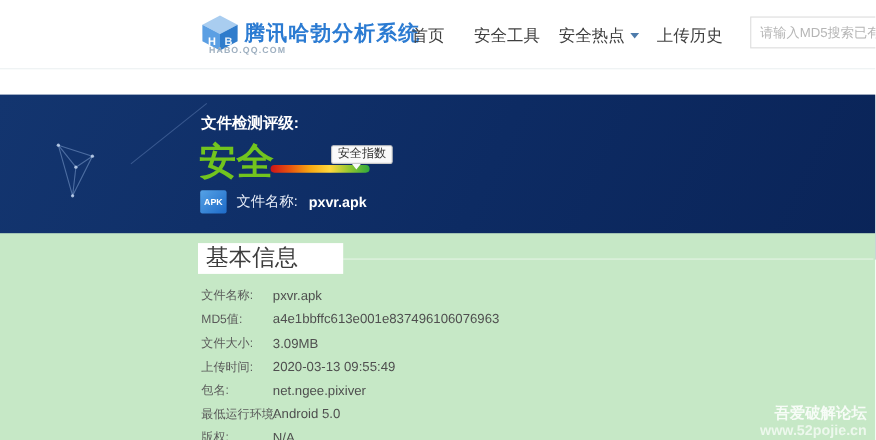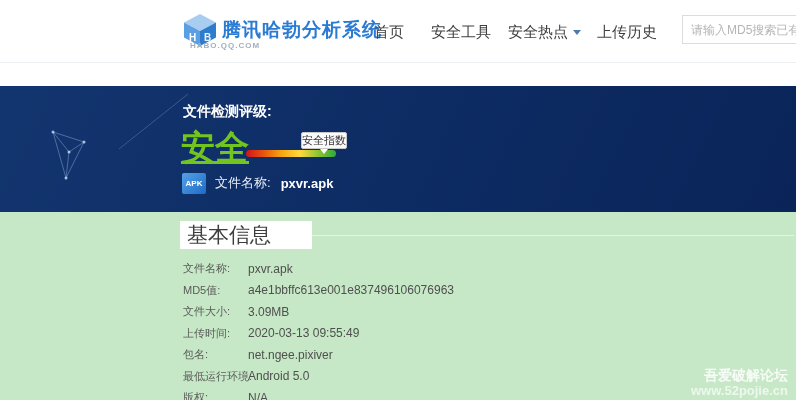--- a/index.html
+++ b/index.html
@@ -21,21 +21,21 @@
   .search-input::placeholder { color:#b5b5b5; }
   
   .banner { position:absolute; top:62px; left:0; width:796px; height:150px; overflow:hidden;
     background:linear-gradient(115deg,#13356f 0%,#0d2b63 55%,#0a2458 100%);margin-top:24px; }
   .deco { position:absolute; left:0; top:0; }
   .rating-label { position:absolute; left:183px; top:17px; color:#ffffff; font-size:14px; font-weight:bold; }
   .rating-value { position:absolute; left:181px; top:42px; font-size:34px; font-weight:bold; line-height:38px; color:#72c41e; }
   .index-bar { position:absolute; left:246px; top:64px; width:90px; height:7px; border-radius:4px;
     background:linear-gradient(to right,#cf1418,#e8560e,#f7a813,#ffd83d,#8fc630,#2fa83c); }
   .index-tooltip { position:absolute; left:301px; top:46px; background:#fafafa; border:1px solid #c9c9c9; border-radius:2px;
-    font-size:11px; line-height:13px; color:#333; padding:1px 0; white-space:nowrap; }
+    font-size:11px; line-height:13px; color:#333; padding:1px 5px; white-space:nowrap; }
   .tooltip-arrow { position:absolute; left:320px; top:63px; width:0; height:0;
     border-left:4px solid transparent; border-right:4px solid transparent; border-top:5px solid #fafafa; }
   .file-row { position:absolute; left:182px; top:86px; height:22px; display:flex; align-items:center; }
   .apk-icon { width:24px; height:21px; border-radius:2px; background:linear-gradient(135deg,#55a2e6,#1e6bc8);
     color:#fff; font-size:8px; font-weight:bold; display:flex; align-items:center; justify-content:center; }
   .file-label { color:#e8eef8; font-size:13px; margin-left:9px; }
   .file-name { color:#ffffff; font-size:13px; font-weight:bold; margin-left:10px; }
   
   .info-section { position:absolute; top:212px; left:0; width:796px; height:188px; background:#c6e8c6; }
   .heading-bg { position:absolute; left:180px; top:9px; width:132px; height:28px; background:#ffffff; }
@@ -96,21 +96,21 @@
       </g>
       <g fill="rgba(205,222,246,0.8)">
         <circle cx="53" cy="46" r="1.5"></circle>
           <circle cx="84" cy="56" r="1.5"></circle>
         <circle cx="66" cy="92" r="1.5"></circle>
           <circle cx="69" cy="66" r="1.5"></circle>
       </g>
     </svg>
 
     <div class="rating-label">文件检测评级:</div>
-    <div class="rating-value" style="color: rgb(114, 196, 30); text-decoration: underline;">安全</div>
+    <div class="rating-value" style="color: rgb(114, 196, 30);">安全</div>
     <div class="index-bar" style="background: linear-gradient(to right, rgb(207, 20, 24), rgb(232, 86, 14), rgb(247, 168, 19), rgb(255, 216, 61), rgb(143, 198, 48), rgb(47, 168, 60));"></div>
     <div class="index-tooltip">安全指数</div>
     <div class="tooltip-arrow"></div>
 
     <div class="file-row">
       <div class="apk-icon">APK</div>
       <div class="file-label">文件名称:</div>
       <div class="file-name">pxvr.apk</div>
     </div>
   </div>

